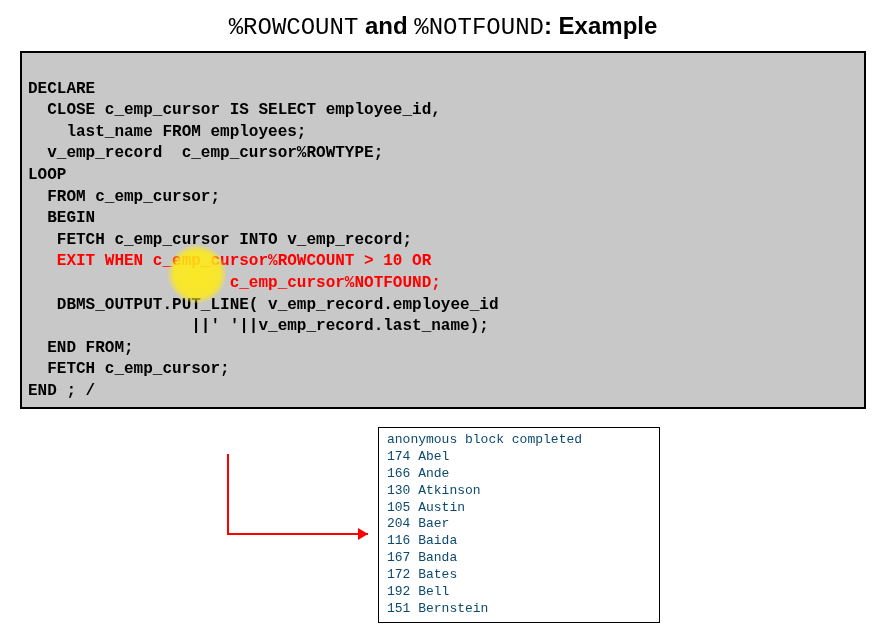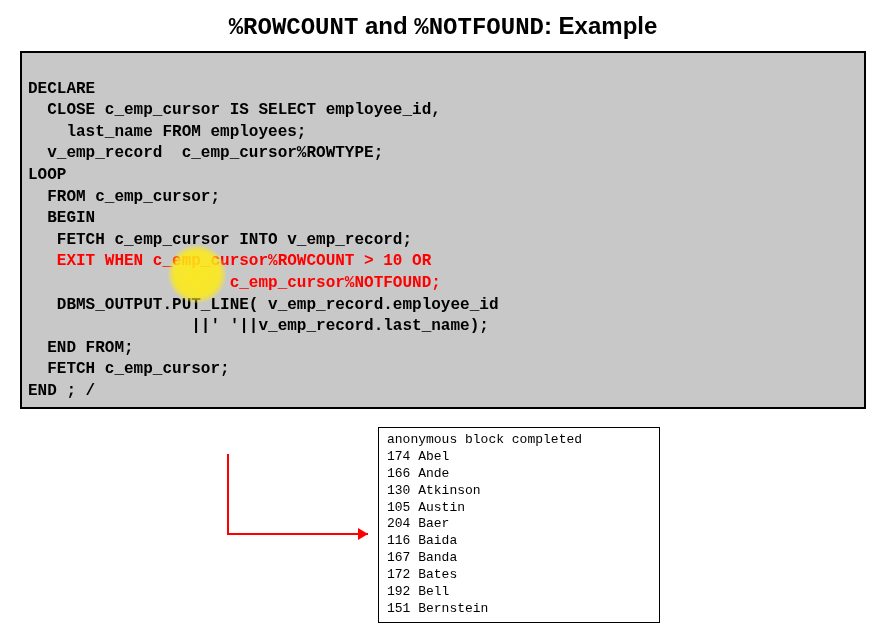--- a/index.html
+++ b/index.html
@@ -12,21 +12,21 @@
     }
     .title {
       text-align: center;
       font-size: 24px;
       font-weight: bold;
       padding: 12px 0 10px 0;
       color: #000;
     }
     .title .mono {
       font-family: "Courier New", monospace;
-      font-weight: bold;
+      font-weight: normal;
     }
     .code-box {
       margin: 0 20px;
       border: 2px solid #000;
       background: #c8c8c8;
       font-family: "Courier New", monospace;
       font-size: 16px;
       font-weight: bold;
       line-height: 1.35;
       padding: 4px 6px;
@@ -49,21 +49,21 @@
       position: absolute;
       left: 378px;
       top: 427px;
       width: 282px;
       border: 1px solid #000;
       background: #fff;
       font-family: "Courier New", monospace;
       font-size: 13px;
       line-height: 1.3;
       padding: 4px 8px;
-      color: #000000;
+      color: #0c4a6e;
       white-space: pre;
     }
     .arrow-svg {
       position: absolute;
       left: 218px;
       top: 454px;
       pointer-events: none;
     }
   </style>
 </head>

